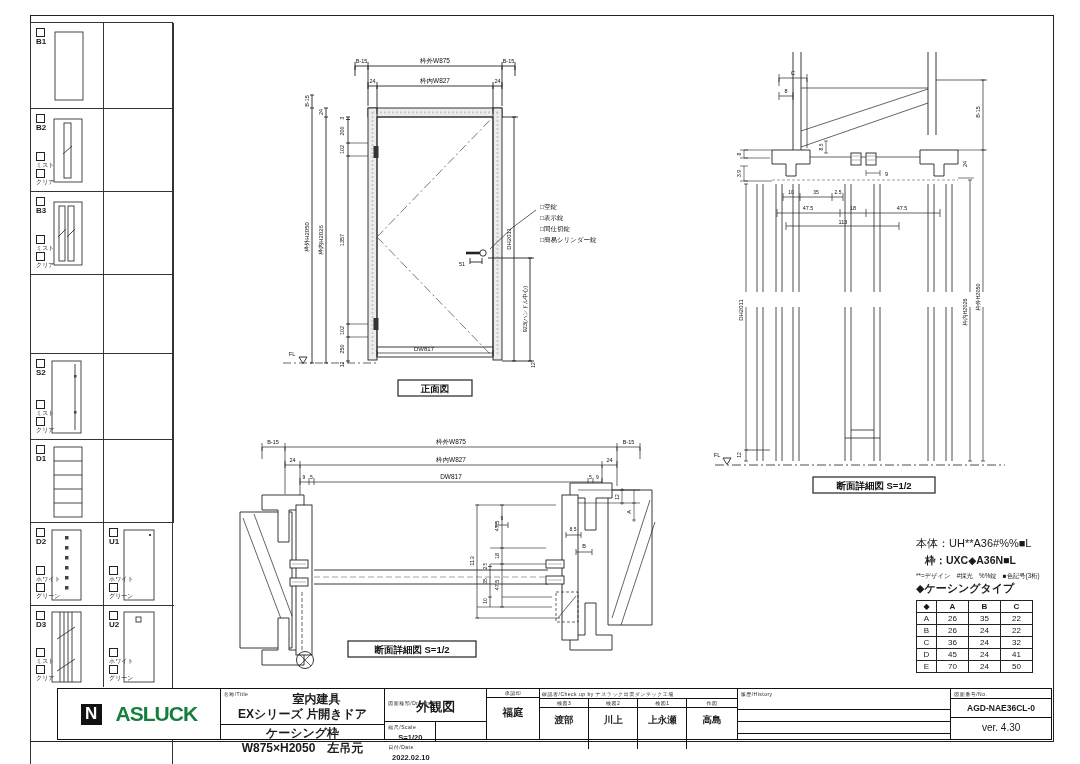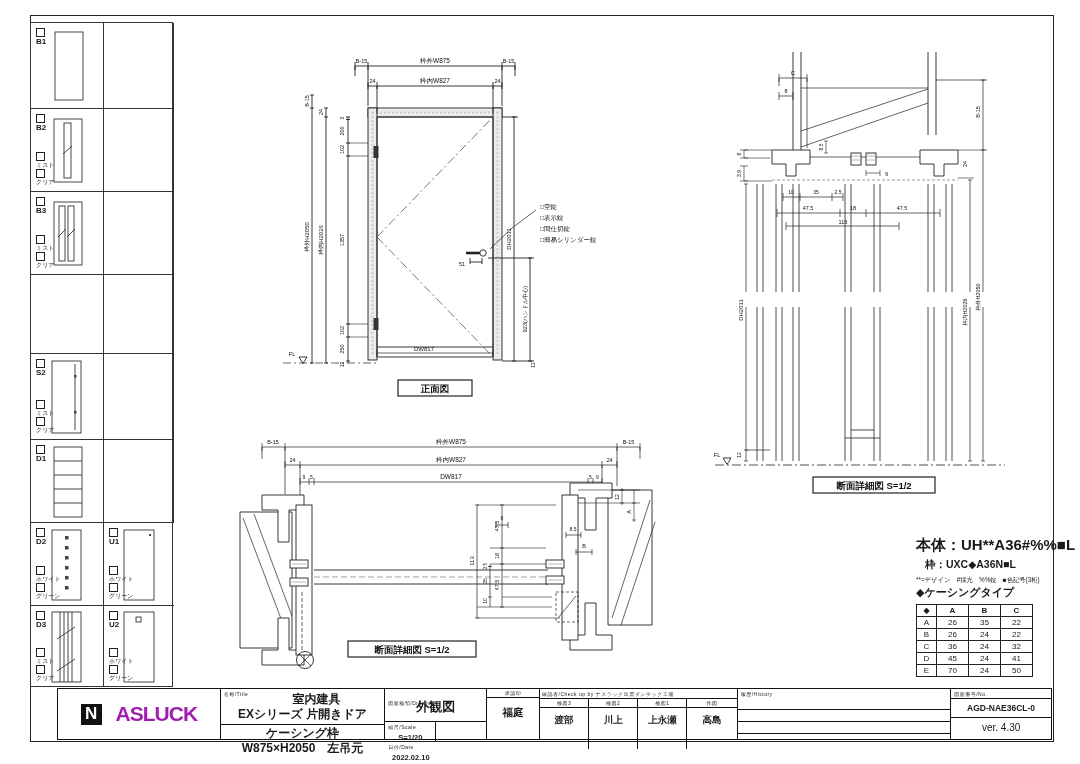--- a/index.html
+++ b/index.html
@@ -1,53 +1,53 @@
 <!DOCTYPE html>
 <html><head>
 <meta charset="utf-8">
 <style>
   html,body{margin:0;padding:0;background:#fff;width:1080px;height:764px;
     font-family:"Liberation Sans","DejaVu Sans",sans-serif;color:#1a1a1a;}
   #sheet{position:absolute;left:0;top:0;width:1080px;height:764px;background:#fff;overflow:hidden;}
   #frame{position:absolute;left:30px;top:15px;width:1022px;height:725px;border:1.3px solid #222;}
   
-  #sidebar{position:absolute;left:30px;top:22px;width:143px;height:665px;border:1px solid #333;
+  #sidebar{position:absolute;left:30px;top:22px;width:143px;height:743px;border:1px solid #333;
     display:grid;grid-template-columns:73px 70px;grid-template-rows:86px 83px 83px 79px 86px 83px 83px 81px;box-sizing:border-box;}
   .cell{position:relative;border-right:1px solid #333;border-bottom:1px solid #333;box-sizing:border-box;}
   .cell.lastrow{border-bottom:none}.cell.lastcol{border-right:none}
   .cb{display:inline-block;width:7px;height:7px;border:1px solid #222;background:#fff;}
   .cell-head{position:absolute;left:5px;top:5px;display:flex;flex-direction:column;gap:1px;}
   .cell-id{font-size:8px;font-weight:bold;line-height:1;}
   .opts{position:absolute;left:5px;bottom:5px;display:flex;flex-direction:column;gap:1px;}
   .opt-label{font-size:6px;line-height:1.1;}
   .mini{position:absolute;right:2px;top:0;}
   .mini *{stroke:#333;fill:none;stroke-width:0.9;}
   .mini .fill{fill:#444;stroke:none;}
   
   #draw{position:absolute;left:0;top:0;width:1080px;height:764px;pointer-events:none;}
   #draw text{fill:#111;stroke:none;font-family:"Liberation Sans","DejaVu Sans",sans-serif;}
   
   #spec{position:absolute;left:916px;top:536px;width:142px;}
-  .spec-l1{font-size:15px;font-weight:bold;white-space:nowrap;}
+  .spec-l1{font-size:11px;font-weight:normal;white-space:nowrap;}
   .spec-l2{font-size:10.5px;font-weight:bold;margin-top:3px;white-space:nowrap;padding-left:9px;}
   .spec-note{font-size:6.3px;margin-top:4px;white-space:nowrap;}
   .spec-casing{font-size:11px;font-weight:bold;margin-top:0;}
   #casing-table{border-collapse:collapse;margin-top:4px;}
   #casing-table th,#casing-table td{border:1px solid #222;font-size:8px;text-align:center;
     width:31px;height:11px;padding:0;line-height:1;}
   #casing-table th:first-child,#casing-table td:first-child{width:19px;}
   
   #tblock{position:absolute;left:57px;top:688px;width:995px;height:52px;border:1.4px solid #111;
     display:flex;box-sizing:border-box;background:#fff;}
   .tb-cell{position:relative;border-right:1px solid #111;box-sizing:border-box;height:100%;}
   .tiny{font-size:5px;color:#222;letter-spacing:.5px;white-space:nowrap;}
   .logo-cell{width:163px;display:flex;align-items:center;justify-content:center;gap:2px;}
   .logo-n{display:inline-flex;align-items:center;justify-content:center;width:21px;height:21px;
     background:#111;color:#fff;font-weight:900;font-size:17px;}
-  .logo-rest{font-weight:900;font-size:21px;letter-spacing:-1px;color:#a21caf;margin-left:12px;}
+  .logo-rest{font-weight:900;font-size:21px;letter-spacing:-1px;color:#15803d;margin-left:12px;}
   .title-cell{width:165px;}
   .title-hdr{position:absolute;left:3px;top:2px;}
   .t-line{text-align:center;font-size:12px;font-weight:bold;line-height:1.25;}
   .t-line.first{margin-top:3px;padding-left:28px;}
   .t-div{border-top:1px solid #111;margin:2px 0 1px 0;}
   .drawing-cell{width:102px;}
   .dc-top{height:24px;border-bottom:1px solid #111;position:relative;box-sizing:border-box;}
   .dc-top .val{text-align:center;font-size:13px;font-weight:bold;margin-top:9px;}
   .dc-bot{display:flex;height:27px;flex-direction:column;}
   .dc-scale{width:51px;border-right:1px solid #111;position:relative;box-sizing:border-box;}

